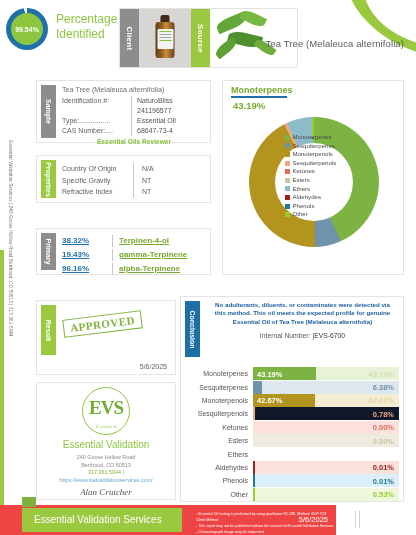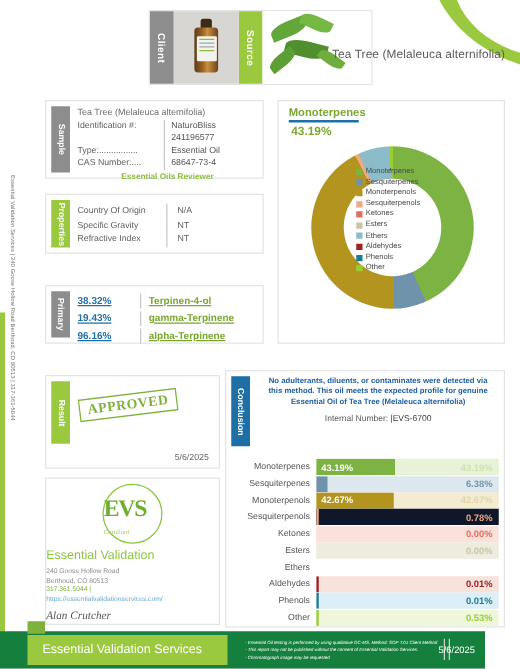--- a/index.html
+++ b/index.html
@@ -185,21 +185,21 @@
     display: inline-block;
     margin: 10px 0 0 22px;
     font-family: "Liberation Serif", serif;
   }
   .result-date {
     position: absolute; right: 8px; bottom: 4px;
     font-size: 7px; color: #666;
   }
 
   
-  #evs-card { left: 36px; top: 382px; width: 140px; height: 118px; }
+  #evs-card { left: 36px; top: 382px; width: 140px; height: 118px; text-align: center; }
   .evs-seal {
     width: 48px; height: 48px; margin: 4px auto 0;
     border: 1.5px solid #8cc63f; border-radius: 50%;
     position: relative;
     font-family: "Liberation Serif", serif;
   }
   .evs-seal .mono {
     position: absolute; left: 0; right: 0; top: 9px;
     font-size: 19px; font-weight: bold; color: #6fae2f;
     letter-spacing: -1px; line-height: 22px;
@@ -301,21 +301,21 @@
   .bval.inside { left: 4px; color: #ffffff; }
   .bval.outside { right: 5px; color: #6b5a2a; }
   .bghost {
     position: absolute; right: 5px; top: 50%; transform: translateY(-50%);
     font-size: 7.5px; font-weight: bold; opacity: .25;
   }
 
   
   .footer {
     position: absolute; left: 0; bottom: 0;
-    width: 388px; height: 30px; background: #15803d;
+    width: 336px; height: 30px; background: #ef4444;
   }
   .footer-band {
     position: absolute; left: 22px; top: 3px;
     width: 160px; height: 24px; background: #9ac93f;
   }
   .footer-title {
     position: absolute; left: 34px; top: 9px;
     font-size: 10px; color: #ffffff;
   }
   .footer-notes {
@@ -526,20 +526,29 @@
           <span class="sw" style="background: rgb(31, 122, 148);"></span>
           <span>Phenols</span>
         </div>
         <div>
           <span class="sw" style="background: rgb(154, 205, 50);"></span>
           <span>Other</span>
         </div>
       </div>
   </div>
 
+  <div id="pid-card">
+    <div class="pid-ring">
+      <div class="pid-ring-in">99.54%</div>
+    </div>
+    <div class="pid-txt">
+      <div>Percentage</div>
+      <div>Identified</div>
+    </div>
+  </div>
 
   <div class="card" id="concl-card">
     <div class="concl-top">
       <div class="tab-lbl tab-blue" style="height:56px;">
         <span>Conclusion</span>
       </div>
       <div class="concl-body">
         <div class="concl-text">No adulterants, diluents, or contaminates were detected via this method. This oil meets the expected profile for genuine Essential Oil of Tea Tree (Melaleuca alternifolia)</div>
         <div class="concl-int">
           <span>Internal Number:</span>

